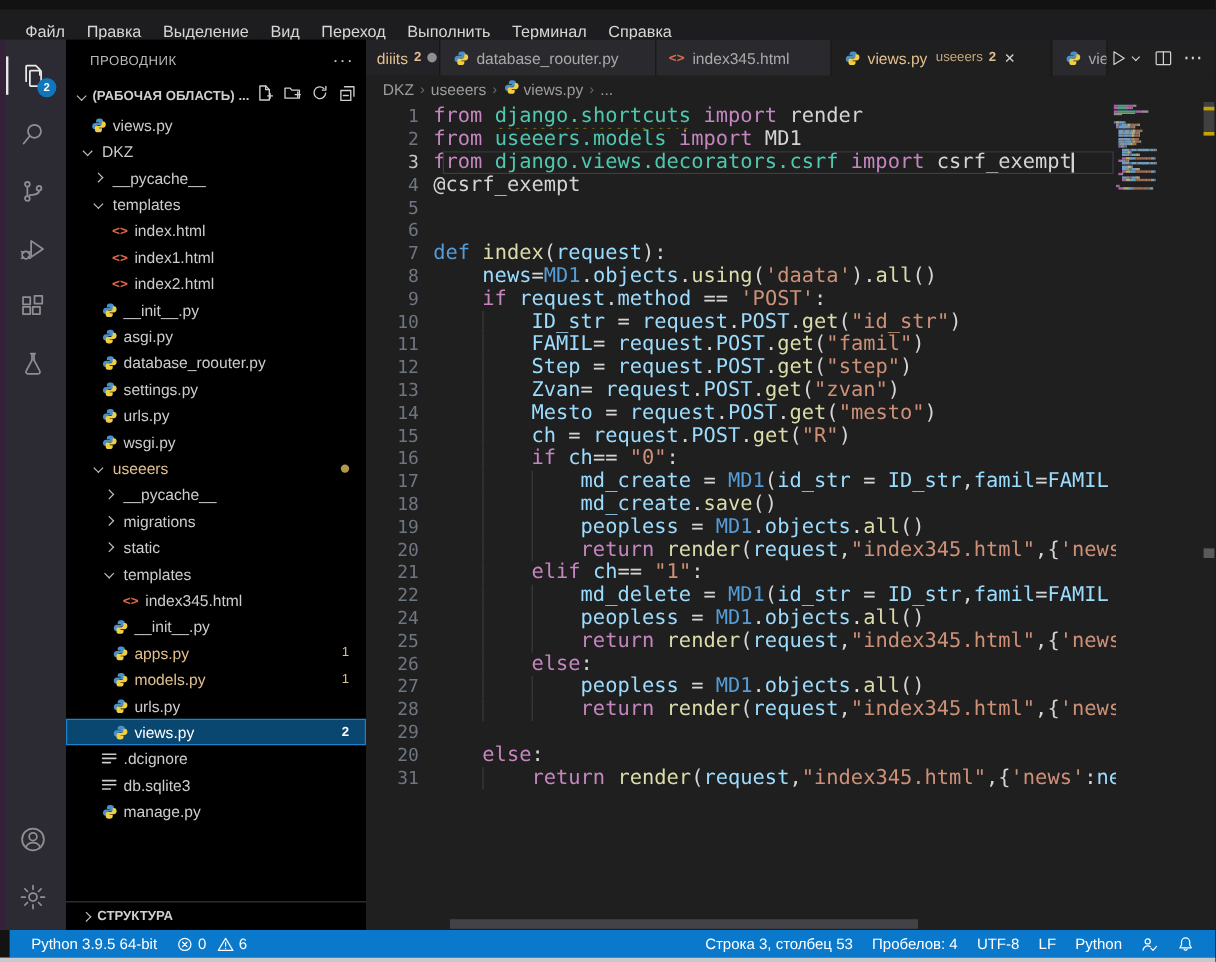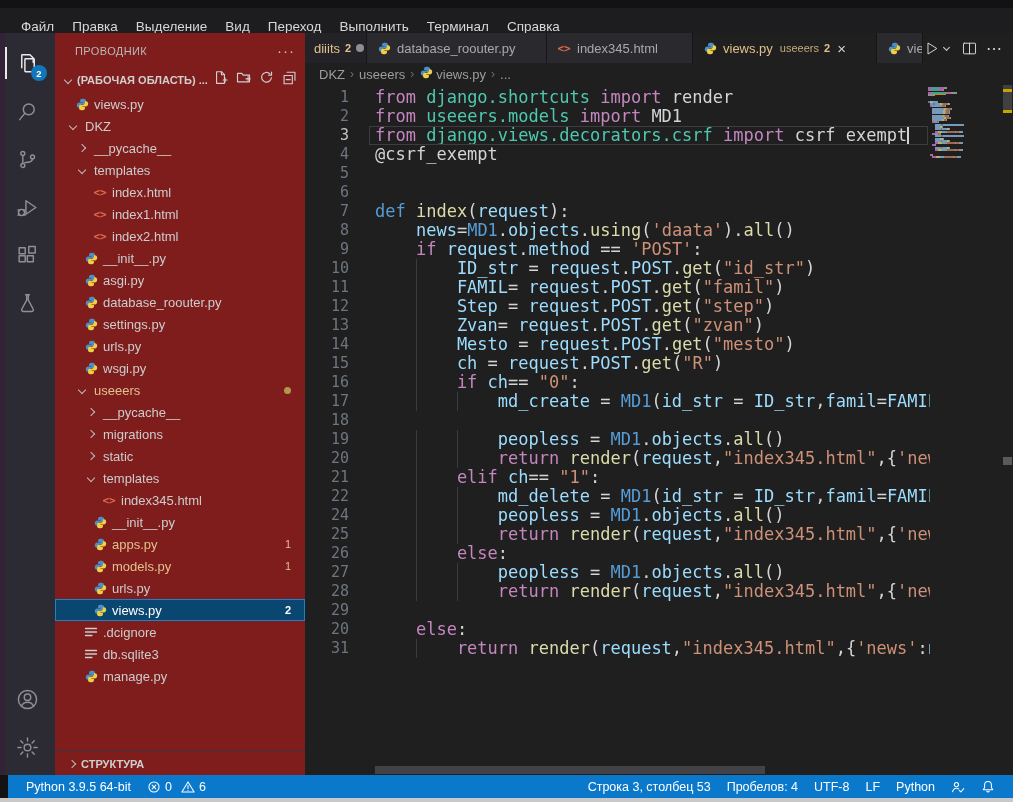--- a/index.html
+++ b/index.html
@@ -22,21 +22,21 @@
               color:#8f8f93; position:relative; }
   .act-item.active { color:#e9e9e9; }
   .act-item.active::before { content:""; position:absolute; left:5px; top:8px; bottom:8px; width:2px; background:#e9e9e9; }
   .act-item svg { width:25px; height:25px; }
   .act-badge { position:absolute; right:8px; bottom:6px; min-width:16px; height:16px; border-radius:8px;
                background:#1177bb; color:#fff; font-size:9.5px; font-weight:bold;
                display:flex; align-items:center; justify-content:center; padding:0 3px; }
   .act-bottom { margin-top:auto; margin-bottom:4px; display:flex; flex-direction:column; align-items:center; }
 
   
-  .sidebar { width:250px; background:#7f1d1d; position:relative; color:#cccccc; flex:none; }
+  .sidebar { width:250px; background:#000000; position:relative; color:#cccccc; flex:none; }
   .sb-title { height:35px; display:flex; align-items:center; padding:0 10px 0 20px; }
   .sb-title-label { font-size:11px; color:#b8b8b8; letter-spacing:.4px; }
   .sb-title .more { margin-left:auto; color:#c5c5c5; font-size:15px; letter-spacing:1px; }
   .sb-section { height:23px; display:flex; align-items:center; padding:0 8px 0 4px; }
   .sb-section-label { font-size:11px; font-weight:bold; color:#cfcfcf; white-space:nowrap; overflow:hidden; }
   .sb-actions { margin-left:auto; display:flex; gap:8px; color:#cfcfcf; }
   .sb-actions svg { width:15px; height:15px; }
   .tree { position:absolute; top:60px; bottom:24px; left:0; right:0; overflow:hidden; }
   .trow { height:22px; display:flex; align-items:center; font-size:13px; color:#cccccc;
           position:relative; white-space:nowrap; cursor:pointer; }
@@ -74,21 +74,21 @@
   .breadcrumbs { height:22px; display:flex; align-items:center; padding-left:14px; font-size:13px; color:#9d9d9d; gap:5px; }
   .breadcrumbs .sep { color:#6d6d6d; font-size:12px; }
   .breadcrumbs .ficon { width:14px; }
 
   
   .codearea { position:absolute; top:52px; bottom:0; left:0; right:0; overflow:hidden; padding-top:3px; }
   .cline { height:19px; line-height:19px; display:flex; font-family:"DejaVu Sans Mono",monospace;
            font-size:17px; white-space:pre; position:relative; width:625px; overflow:hidden; }
   .lnum { width:44px; text-align:right; color:#6e7681; flex:none; font-size:15px; }
   .cline.cur .lnum { color:#c6c6c6; }
-  .ltext { margin-left:26px; position:relative; }
+  .ltext { margin-left:12px; position:relative; }
   .cline.cur::after { content:""; position:absolute; left:64px; right:2px; top:0; bottom:0;
                       border:1px solid #3c3c42; pointer-events:none; }
   .iu { display:inline-block; width:4ch; height:19px; vertical-align:top; }
   .iu.g { border-left:1px solid #3b3b3b; }
   .kw  { color:#c586c0; } .kwb { color:#569cd6; } .fn { color:#dcdcaa; }
   .var { color:#9cdcfe; } .str { color:#ce9178; } .fg { color:#d4d4d4; }
   .modc { color:#4ec9b0; } .clsc { color:#569cd6; }
   .warn { text-decoration:underline wavy #b8a000 1px; text-underline-offset:4px; }
   .cursorbar { position:absolute; top:1px; width:1.5px; height:17px; background:#d4d4d4; }
 
@@ -522,21 +522,21 @@
           <div class="cline"><span class="lnum">8</span><span class="ltext"><span class="iu"></span><span class="var">news</span><span class="fg">=</span><span class="clsc">MD1</span><span class="fg">.</span><span class="var">objects</span><span class="fg">.</span><span class="fn">using</span><span class="fg">(</span><span class="str">'daata'</span><span class="fg">).</span><span class="fn">all</span><span class="fg">()</span></span></div>
           <div class="cline"><span class="lnum">9</span><span class="ltext"><span class="iu"></span><span class="kw">if </span><span class="var">request</span><span class="fg">.</span><span class="var">method</span><span class="fg"> == </span><span class="str">'POST'</span><span class="fg">:</span></span></div>
           <div class="cline"><span class="lnum">10</span><span class="ltext"><span class="iu"></span><span class="iu g"></span><span class="var">ID_str</span><span class="fg"> = </span><span class="var">request</span><span class="fg">.</span><span class="var">POST</span><span class="fg">.</span><span class="fn">get</span><span class="fg">(</span><span class="str">"id_str"</span><span class="fg">)</span></span></div>
           <div class="cline"><span class="lnum">11</span><span class="ltext"><span class="iu"></span><span class="iu g"></span><span class="var">FAMIL</span><span class="fg">= </span><span class="var">request</span><span class="fg">.</span><span class="var">POST</span><span class="fg">.</span><span class="fn">get</span><span class="fg">(</span><span class="str">"famil"</span><span class="fg">)</span></span></div>
           <div class="cline"><span class="lnum">12</span><span class="ltext"><span class="iu"></span><span class="iu g"></span><span class="var">Step</span><span class="fg"> = </span><span class="var">request</span><span class="fg">.</span><span class="var">POST</span><span class="fg">.</span><span class="fn">get</span><span class="fg">(</span><span class="str">"step"</span><span class="fg">)</span></span></div>
           <div class="cline"><span class="lnum">13</span><span class="ltext"><span class="iu"></span><span class="iu g"></span><span class="var">Zvan</span><span class="fg">= </span><span class="var">request</span><span class="fg">.</span><span class="var">POST</span><span class="fg">.</span><span class="fn">get</span><span class="fg">(</span><span class="str">"zvan"</span><span class="fg">)</span></span></div>
           <div class="cline"><span class="lnum">14</span><span class="ltext"><span class="iu"></span><span class="iu g"></span><span class="var">Mesto</span><span class="fg"> = </span><span class="var">request</span><span class="fg">.</span><span class="var">POST</span><span class="fg">.</span><span class="fn">get</span><span class="fg">(</span><span class="str">"mesto"</span><span class="fg">)</span></span></div>
           <div class="cline"><span class="lnum">15</span><span class="ltext"><span class="iu"></span><span class="iu g"></span><span class="var">ch</span><span class="fg"> = </span><span class="var">request</span><span class="fg">.</span><span class="var">POST</span><span class="fg">.</span><span class="fn">get</span><span class="fg">(</span><span class="str">"R"</span><span class="fg">)</span></span></div>
           <div class="cline"><span class="lnum">16</span><span class="ltext"><span class="iu"></span><span class="iu g"></span><span class="kw">if </span><span class="var">ch</span><span class="fg">== </span><span class="str">"0"</span><span class="fg">:</span></span></div>
           <div class="cline"><span class="lnum">17</span><span class="ltext"><span class="iu"></span><span class="iu g"></span><span class="iu g"></span><span class="var">md_create</span><span class="fg"> = </span><span class="clsc">MD1</span><span class="fg">(</span><span class="var">id_str</span><span class="fg"> = </span><span class="var">ID_str</span><span class="fg">,</span><span class="var">famil</span><span class="fg">=</span><span class="var">FAMIL</span></span></div>
-          <div class="cline"><span class="lnum">18</span></div>
+          <div class="cline"><span class="lnum">18</span><span class="ltext"><span class="iu"></span><span class="iu g"></span><span class="iu g"></span><span class="var">md_create</span><span class="fg">.</span><span class="fn">save</span><span class="fg">()</span></span></div>
           <div class="cline"><span class="lnum">19</span><span class="ltext"><span class="iu"></span><span class="iu g"></span><span class="iu g"></span><span class="var">peopless</span><span class="fg"> = </span><span class="clsc">MD1</span><span class="fg">.</span><span class="var">objects</span><span class="fg">.</span><span class="fn">all</span><span class="fg">()</span></span></div>
           <div class="cline"><span class="lnum">20</span><span class="ltext"><span class="iu"></span><span class="iu g"></span><span class="iu g"></span><span class="kw">return </span><span class="fn">render</span><span class="fg">(</span><span class="var">request</span><span class="fg">,</span><span class="str">"index345.html"</span><span class="fg">,{</span><span class="str">'news'</span></span></div>
           <div class="cline"><span class="lnum">21</span><span class="ltext"><span class="iu"></span><span class="iu g"></span><span class="kw">elif </span><span class="var">ch</span><span class="fg">== </span><span class="str">"1"</span><span class="fg">:</span></span></div>
           <div class="cline"><span class="lnum">22</span><span class="ltext"><span class="iu"></span><span class="iu g"></span><span class="iu g"></span><span class="var">md_delete</span><span class="fg"> = </span><span class="clsc">MD1</span><span class="fg">(</span><span class="var">id_str</span><span class="fg"> = </span><span class="var">ID_str</span><span class="fg">,</span><span class="var">famil</span><span class="fg">=</span><span class="var">FAMIL</span></span></div>
           <div class="cline"><span class="lnum">24</span><span class="ltext"><span class="iu"></span><span class="iu g"></span><span class="iu g"></span><span class="var">peopless</span><span class="fg"> = </span><span class="clsc">MD1</span><span class="fg">.</span><span class="var">objects</span><span class="fg">.</span><span class="fn">all</span><span class="fg">()</span></span></div>
           <div class="cline"><span class="lnum">25</span><span class="ltext"><span class="iu"></span><span class="iu g"></span><span class="iu g"></span><span class="kw">return </span><span class="fn">render</span><span class="fg">(</span><span class="var">request</span><span class="fg">,</span><span class="str">"index345.html"</span><span class="fg">,{</span><span class="str">'news'</span></span></div>
           <div class="cline"><span class="lnum">26</span><span class="ltext"><span class="iu"></span><span class="iu g"></span><span class="kw">else</span><span class="fg">:</span></span></div>
           <div class="cline"><span class="lnum">27</span><span class="ltext"><span class="iu"></span><span class="iu g"></span><span class="iu g"></span><span class="var">peopless</span><span class="fg"> = </span><span class="clsc">MD1</span><span class="fg">.</span><span class="var">objects</span><span class="fg">.</span><span class="fn">all</span><span class="fg">()</span></span></div>
           <div class="cline"><span class="lnum">28</span><span class="ltext"><span class="iu"></span><span class="iu g"></span><span class="iu g"></span><span class="kw">return </span><span class="fn">render</span><span class="fg">(</span><span class="var">request</span><span class="fg">,</span><span class="str">"index345.html"</span><span class="fg">,{</span><span class="str">'news'</span></span></div>
           <div class="cline"><span class="lnum">29</span><span class="ltext"></span></div>

